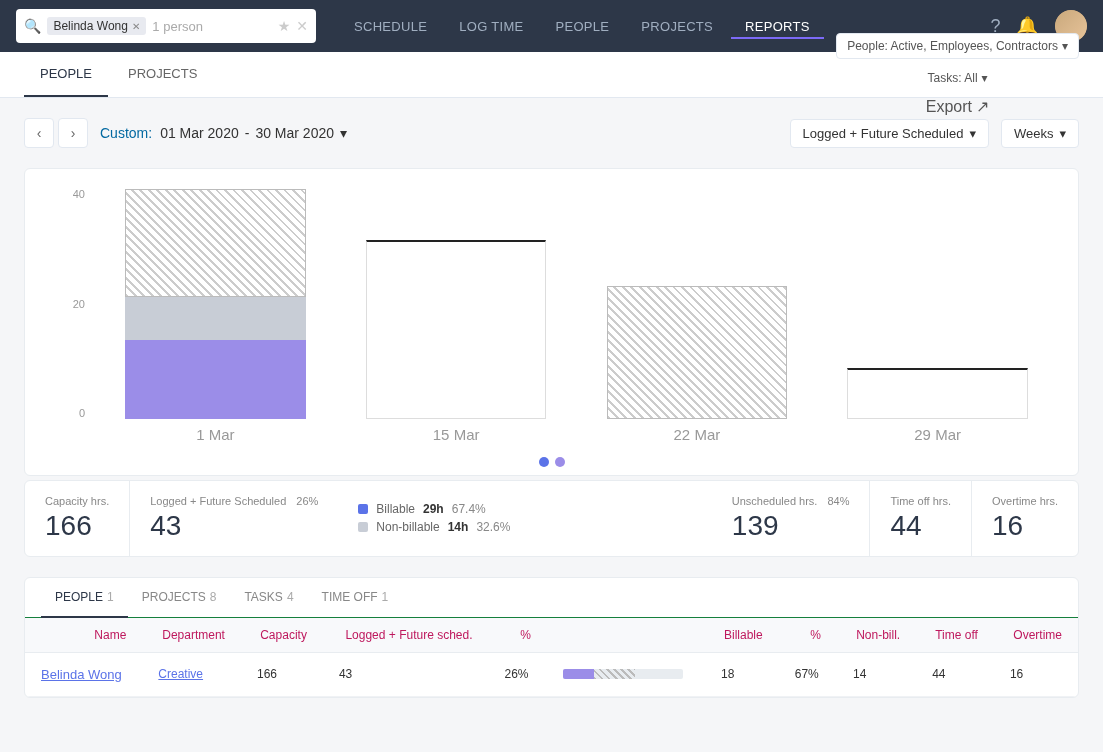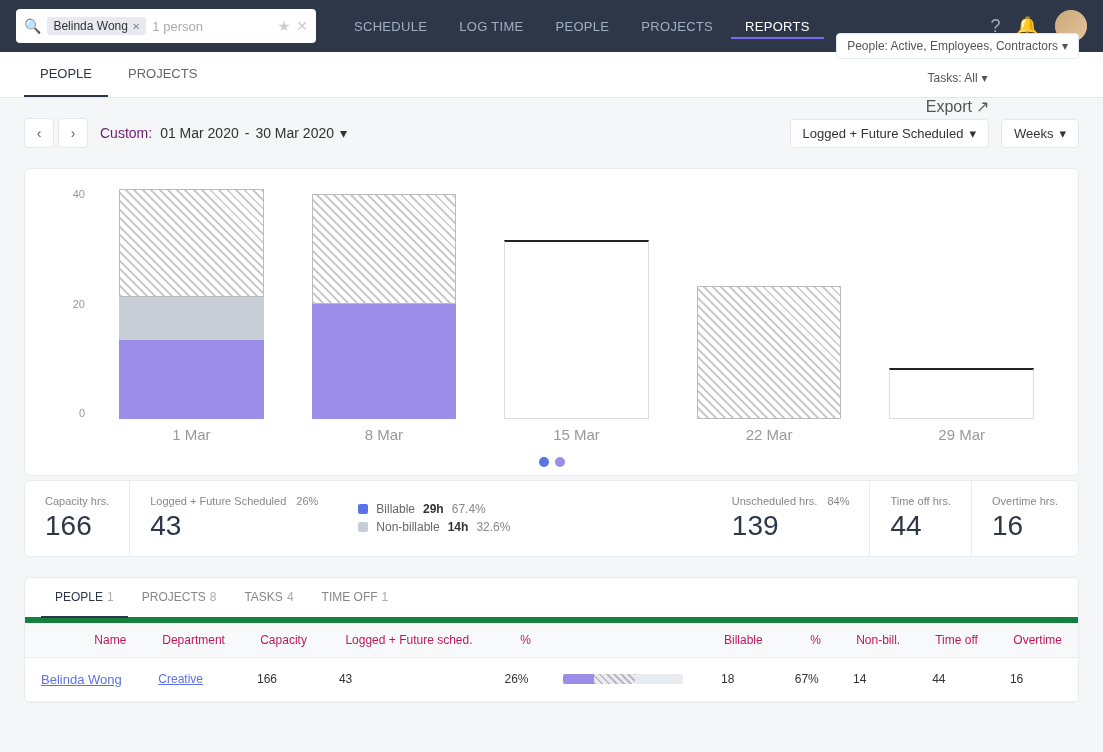--- a/index.html
+++ b/index.html
@@ -147,21 +147,21 @@
       border-radius: 4px;
       background: #fff;
       cursor: pointer;
       display: flex; align-items: center; justify-content: center;
       color: #666; font-size: 14px;
     }
     .date-range {
       display: flex; align-items: center; gap: 8px;
       font-size: 14px; color: #333;
     }
-    .date-label { font-weight: 400; color: #701a75; }
+    .date-label { font-weight: 400; color: #0369a1; }
     .date-range-picker {
       display: flex; align-items: center; gap: 6px;
       cursor: pointer;
     }
     .date-range-picker .dates { font-weight: 500; }
     .dropdown-select {
       display: flex; align-items: center; gap: 6px;
       border: 1px solid #e2e8f0;
       border-radius: 4px;
       padding: 6px 12px;
@@ -331,21 +331,21 @@
 
     
     .bottom-tabs {
       background: #fff;
       border: 1px solid #e8ecf0;
       border-radius: 6px;
       overflow: hidden;
     }
     .bottom-tab-bar {
       display: flex;
-      border-bottom: 6px solid #15803d;
+      border-bottom: 1px solid #15803d;
       padding: 0 16px;
     }
     .bottom-tab {
       font-size: 12px;
       font-weight: 500;
       padding: 12px 14px;
       cursor: pointer;
       color: #888;
       border-bottom: 2px solid transparent;
       margin-bottom: -1px;
@@ -499,29 +499,20 @@
           <div class="chart-bar-wrap">
             <div style="display:flex;flex-direction:column;justify-content:flex-end;height:100%;">
               <div class="bar-segment-hatched" style="height:55%;"></div>
               <div class="bar-segment-gray" style="height:22%;"></div>
               <div class="bar-segment-purple" style="height:40%;"></div>
             </div>
           </div>
           <span class="chart-x-label">1 Mar</span>
         </div>
 
-        <div class="chart-col">
-          <div class="chart-bar-wrap">
-            <div style="display:flex;flex-direction:column;justify-content:flex-end;height:100%;">
-              <div class="bar-segment-hatched" style="height:48%;"></div>
-              <div class="bar-segment-purple" style="height:50%;"></div>
-            </div>
-          </div>
-          <span class="chart-x-label">8 Mar</span>
-        </div>
 
         <div class="chart-col">
           <div class="chart-bar-wrap">
             <div style="height:100%;display:flex;flex-direction:column;justify-content:flex-end;">
               <div style="height:78%;border-top:2px solid #222;border-left:1px solid #ddd;border-right:1px solid #ddd;border-bottom:1px solid #ddd;background:transparent;"></div>
             </div>
           </div>
           <span class="chart-x-label">15 Mar</span>
         </div>
 

